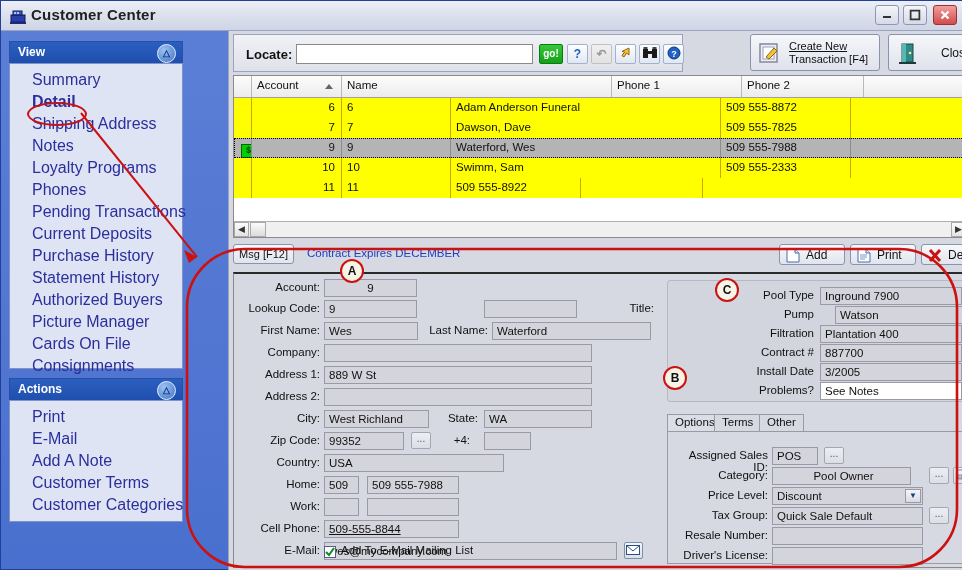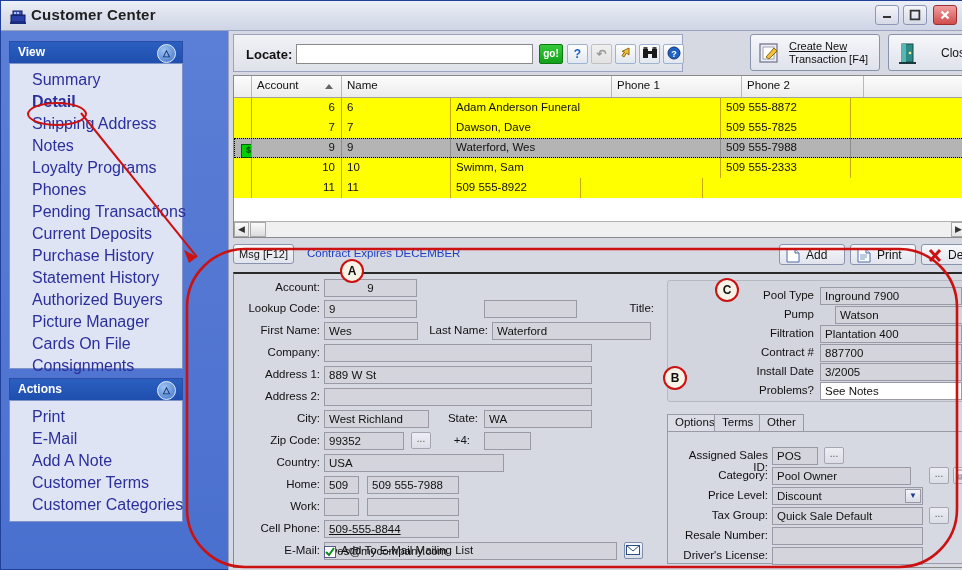--- a/index.html
+++ b/index.html
@@ -600,21 +600,21 @@
           <div class="tab" style="left:47px;">Terms</div>
           <div class="tab" style="left:92px;">Other</div>
         </div>
 
         <div id="tab-pane">
           <div class="fld-label" style="left:4px;top:17px;width:96px;">Assigned Sales ID:</div>
           <div class="fld" style="left:104px;top:15px;width:46px;">POS</div>
           <div class="ellbtn" style="left:156px;top:15px;">...</div>
 
           <div class="fld-label" style="left:4px;top:37px;width:96px;">Category:</div>
-          <div class="fld" style="left:104px;top:35px;width:139px;">Pool Owner</div>
+          <div class="fld" style="left:104px;top:35px;width:139px;text-align:center;">Pool Owner</div>
           <div class="ellbtn" style="left:261px;top:35px;">...</div>
           <div class="ellbtn" style="left:285px;top:35px;">
             <svg width="14" height="12" viewBox="0 0 14 12" style="margin-top:1px">
               <rect x="1" y="1" width="11" height="9" fill="#eceef4" stroke="#8a8a9a"></rect>
               <rect x="2" y="6" width="4" height="3" fill="#c8ccd8" stroke="#8a8a9a"></rect>
             </svg>
           </div>
 
           <div class="fld-label" style="left:4px;top:57px;width:96px;">Price Level:</div>
           <div class="combo" style="left:104px;top:55px;width:151px;">

